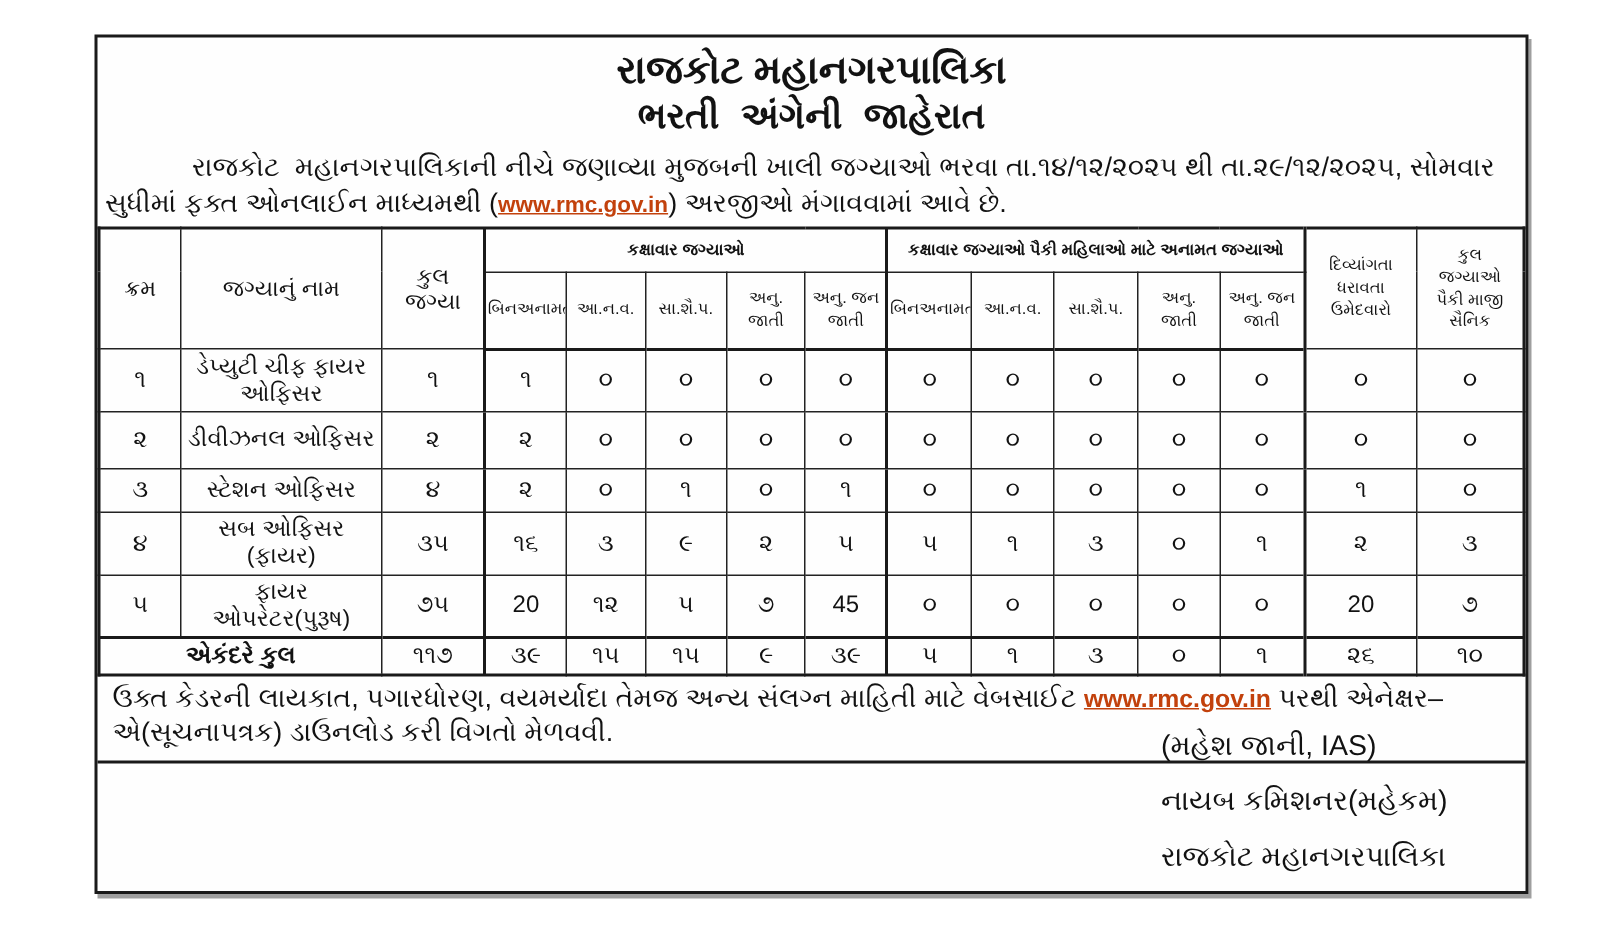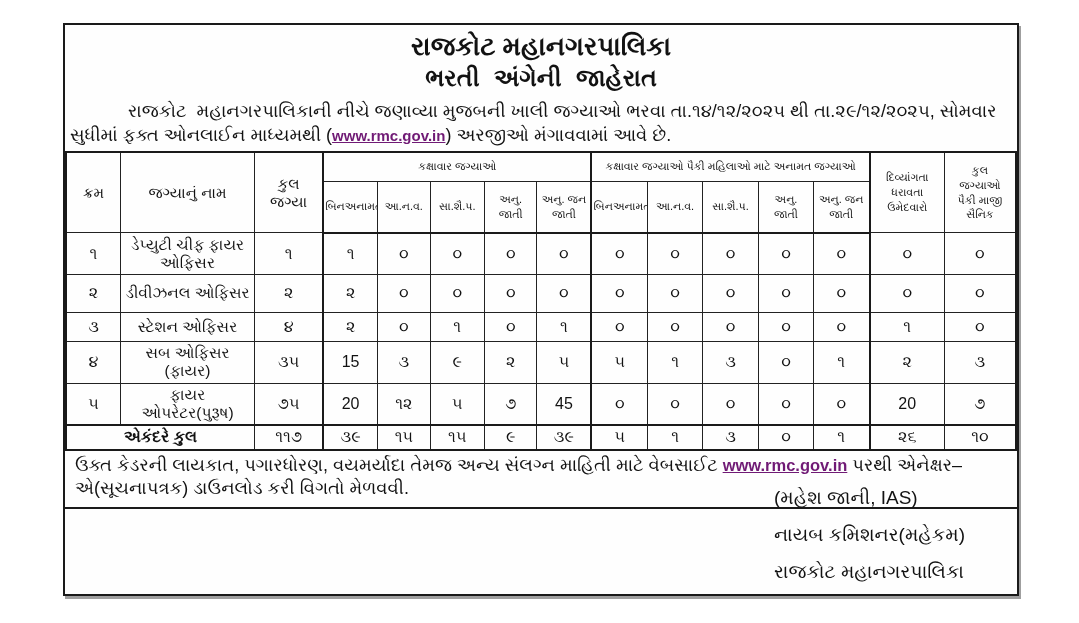--- a/index.html
+++ b/index.html
@@ -35,21 +35,21 @@
     font-family: Liberation Mono, monospace;
   }
   .intro {
     font-size: 18px;
     line-height: 1.32;
     margin: 7px 8px 3px 5px;
     text-indent: 58px;
     white-space: pre-wrap;
   }
   .link {
-    color: #701a75;
+    color: #c2410c;
     text-decoration: underline;
     font-weight: bold;
     cursor: pointer;
   }
   .intro .link { font-size: 15px; }
   table.vacancy {
     border-collapse: collapse;
     width: 100%;
     table-layout: fixed;
     margin-top: 3px;
@@ -58,21 +58,21 @@
     border: 1px solid #222222;
     text-align: center;
     vertical-align: middle;
     padding: 1px 1px;
     white-space: pre-line;
     overflow: hidden;
   }
   table.vacancy { border: 2px solid #1a1a1a; }
   th.hmain { font-size: 15px; font-weight: normal; }
   th.hsmall { font-size: 11px; font-weight: normal; line-height: 1.35; }
-  th.hgroup { font-size: 11px; font-weight: normal; height: 26px; }
+  th.hgroup { font-size: 11px; font-weight: bold; height: 26px; }
   tr.subhead th { border-bottom: 2px solid #1a1a1a; height: 48px; }
   .gsep { border-left: 2px solid #1a1a1a !important; }
   td.num { font-size: 16px; }
   td.sr  { font-size: 16px; }
   td.name {
     text-align: left;
     padding-left: 10px;
     font-size: 15.5px;
     line-height: 1.15;
   }
@@ -209,21 +209,21 @@
         <td class="num">૦</td>
         <td class="num">૦</td>
         <td class="num gsep">૧</td>
         <td class="num">૦</td>
       </tr>
       <tr class="r3">
         <td class="sr">૪</td>
         <td class="name">સબ ઓફિસર
 (ફાયર)</td>
         <td class="num">૩૫</td>
-        <td class="num gsep">15</td>
+        <td class="num gsep">૧૬</td>
         <td class="num">૩</td>
         <td class="num">૯</td>
         <td class="num">૨</td>
         <td class="num">૫</td>
         <td class="num gsep">૫</td>
         <td class="num">૧</td>
         <td class="num">૩</td>
         <td class="num">૦</td>
         <td class="num">૧</td>
         <td class="num gsep">૨</td>

